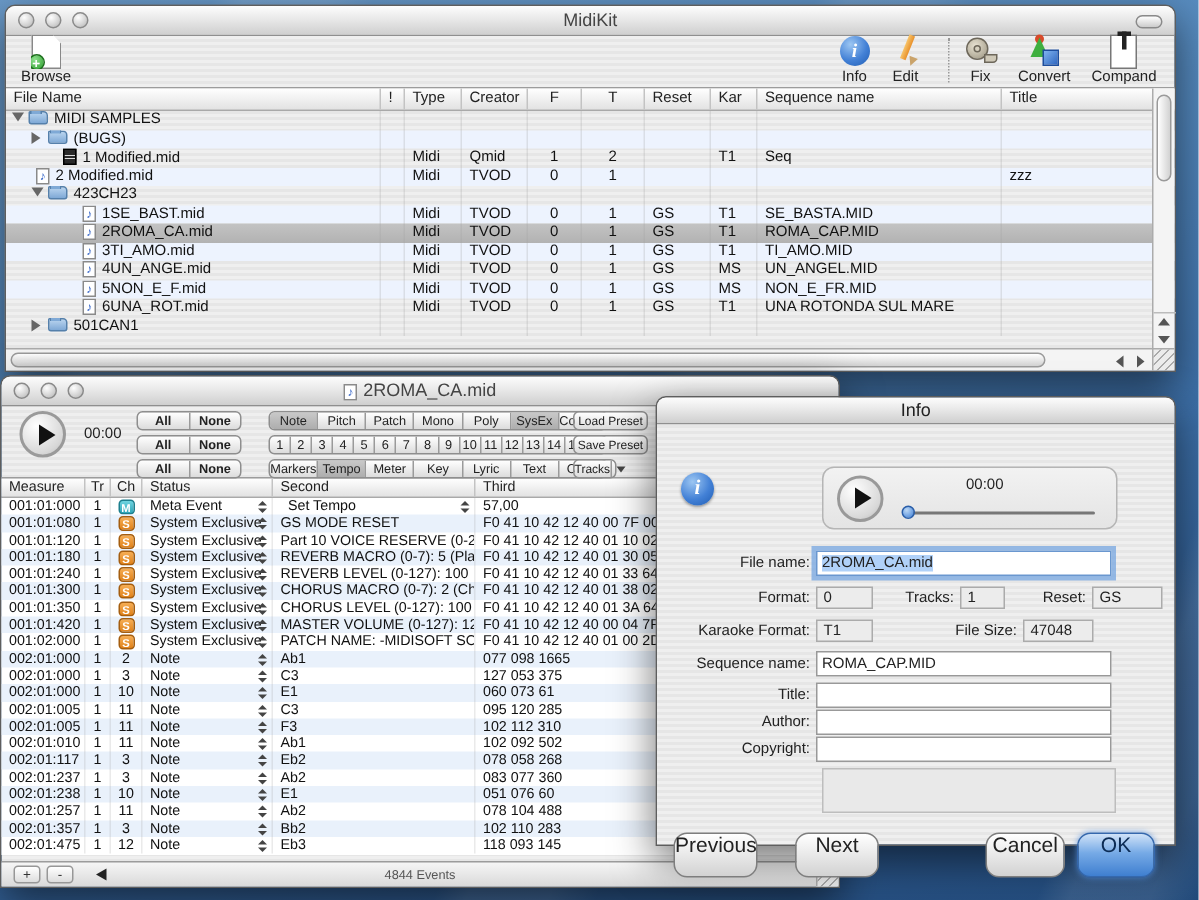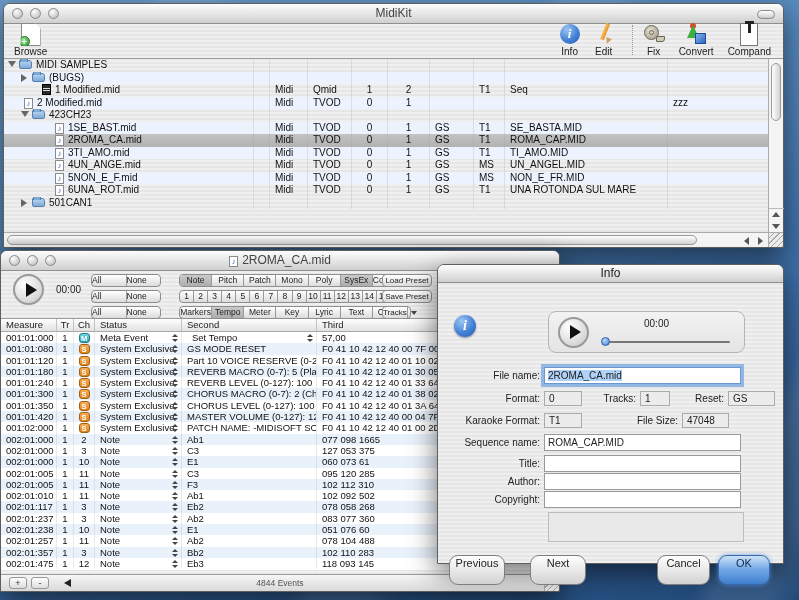--- a/index.html
+++ b/index.html
@@ -97,21 +97,21 @@
   .controls { height:48px; position:relative; border-bottom:1px solid #9c9c9c; }
   .play-big { position:absolute; left:12px; top:3px; width:31px; height:31px; border-radius:50%;
               background:radial-gradient(circle at 35% 30%, #fff, #d8d8d8 70%, #bbb); border:2px solid #9a9a9a; }
   .play-big .tri { position:absolute; left:11px; top:7px; width:0; height:0;
               border-top:7px solid transparent; border-bottom:7px solid transparent; border-left:11px solid #111; }
   .ev-time { position:absolute; left:55px; top:13px; font-size:10px; color:#222; }
   .ctl-row { position:absolute; left:90px; height:13px; display:flex; }
   .ctl-row.r1{top:3px}.ctl-row.r2{top:19px}.ctl-row.r3{top:35px}
   .btn-pair { display:flex; width:70px; border:1px solid #8e8e8e; border-radius:4px; overflow:hidden; margin-right:18px;
               background:linear-gradient(#fff,#dcdcdc); font-size:8.5px; }
-  .btn-pair span { flex:1; text-align:left; line-height:11px; color:#222; }
+  .btn-pair span { flex:1; text-align:center; line-height:11px; color:#222;font-weight:bold; }
   .btn-pair span:first-child { border-right:1px solid #9a9a9a; }
   .seg-group { display:flex; width:226px; border:1px solid #8e8e8e; border-radius:4px; overflow:hidden;
                background:linear-gradient(#fff,#dcdcdc); font-size:8.5px; }
   .seg { flex:1; text-align:center; line-height:11px; color:#222; border-right:1px solid #9a9a9a; white-space:nowrap; overflow:hidden; }
   .seg:last-child { border-right:none; }
   .seg.active { background:linear-gradient(#c9c9c9,#adadad); }
   .preset-btn { position:absolute; left:381px; width:50px; height:13px; border:1px solid #8e8e8e; border-radius:4px;
                 background:linear-gradient(#fff,#dcdcdc); font-size:8px; text-align:center; line-height:11px; color:#222; }
   .preset-btn.p1{top:3px}.preset-btn.p2{top:19px}
   .tracks-btn { position:absolute; left:381px; top:35px; width:29px; height:13px; display:flex;
@@ -169,21 +169,21 @@
            background:radial-gradient(circle at 35% 30%, #bcd8f5, #3f7fd6); border:1px solid #2a5ea8; }
   .frow { position:absolute; left:0; width:100%; display:flex; align-items:center; }
   .flabel { width:106px; text-align:right; padding-right:4px; white-space:nowrap; }
   .tfield { height:17px; border:1px solid #999; background:#fff; padding:2px 3px; font-size:10px; line-height:12px; }
   .tfield.main { width:197px; }
   .tfield.focus { outline:none; box-shadow:0 0 0 3px rgba(125,170,225,.8); border-color:#6a97cf; }
   .sel-text { background:#b0d1f8; }
   .rfield { height:15px; border:1px solid #ababab; background:#ececec; padding:1px 4px; font-size:10px; line-height:12px; }
   .graybox { position:absolute; left:110px; top:229px; width:196px; height:30px; border:1px solid #bdbdbd; background:#e9e9e9; }
   .aq-btn { position:absolute; height:30px; border:1px solid #7e7e7e; border-radius:9px;
-            background:linear-gradient(#fff,#d2d2d2); font-size:11px; text-align:center; line-height:15px; color:#222; }
+            background:linear-gradient(#fff,#d2d2d2); font-size:14px; text-align:center; line-height:15px; color:#222; }
   .aq-btn.default { background:linear-gradient(#cfe2f8,#76aae6 45%,#3f7fd0); border-color:#3568ad; color:#0c2c55;
             box-shadow:0 0 4px rgba(80,140,220,.8); }
   .b-prev{left:11px; top:272px; width:56px;} .b-next{left:92px; top:272px; width:56px;}
   .b-cancel{left:219px; top:272px; width:53px;} .b-ok{left:280px; top:272px; width:52px;}
 </style>
 </head>
 <body>
 
 <div class="desktop">
 
@@ -231,20 +231,32 @@
           </span>
         <span>Convert</span>
       </div>
       <div class="tbitem" style="margin-right:2px">
         <span class="compand">
             <span class="clamp2"></span>
             <span class="clamp"></span>
           </span>
         <span>Compand</span>
       </div>
+    </div>
+    <div class="file-header">
+      <div class="cell c-name">File Name</div>
+      <div class="cell c-excl">!</div>
+      <div class="cell c-type">Type</div>
+      <div class="cell c-creator">Creator</div>
+      <div class="cell c-f">F</div>
+      <div class="cell c-t">T</div>
+      <div class="cell c-reset">Reset</div>
+      <div class="cell c-kar">Kar</div>
+      <div class="cell c-seq">Sequence name</div>
+      <div class="cell c-title">Title</div>
     </div>
     <div class="file-body" id="file-rows">
         <div class="file-row">
           <div class="cell c-name" style="padding-left: 4px;"><div class="disc open"></div><div class="fold"></div><div style="display: inline;">MIDI SAMPLES</div></div>
           <div class="cell c-excl"></div>
           <div class="cell c-type"></div>
           <div class="cell c-creator"></div>
           <div class="cell c-f"></div>
           <div class="cell c-t"></div>
           <div class="cell c-reset"></div>

